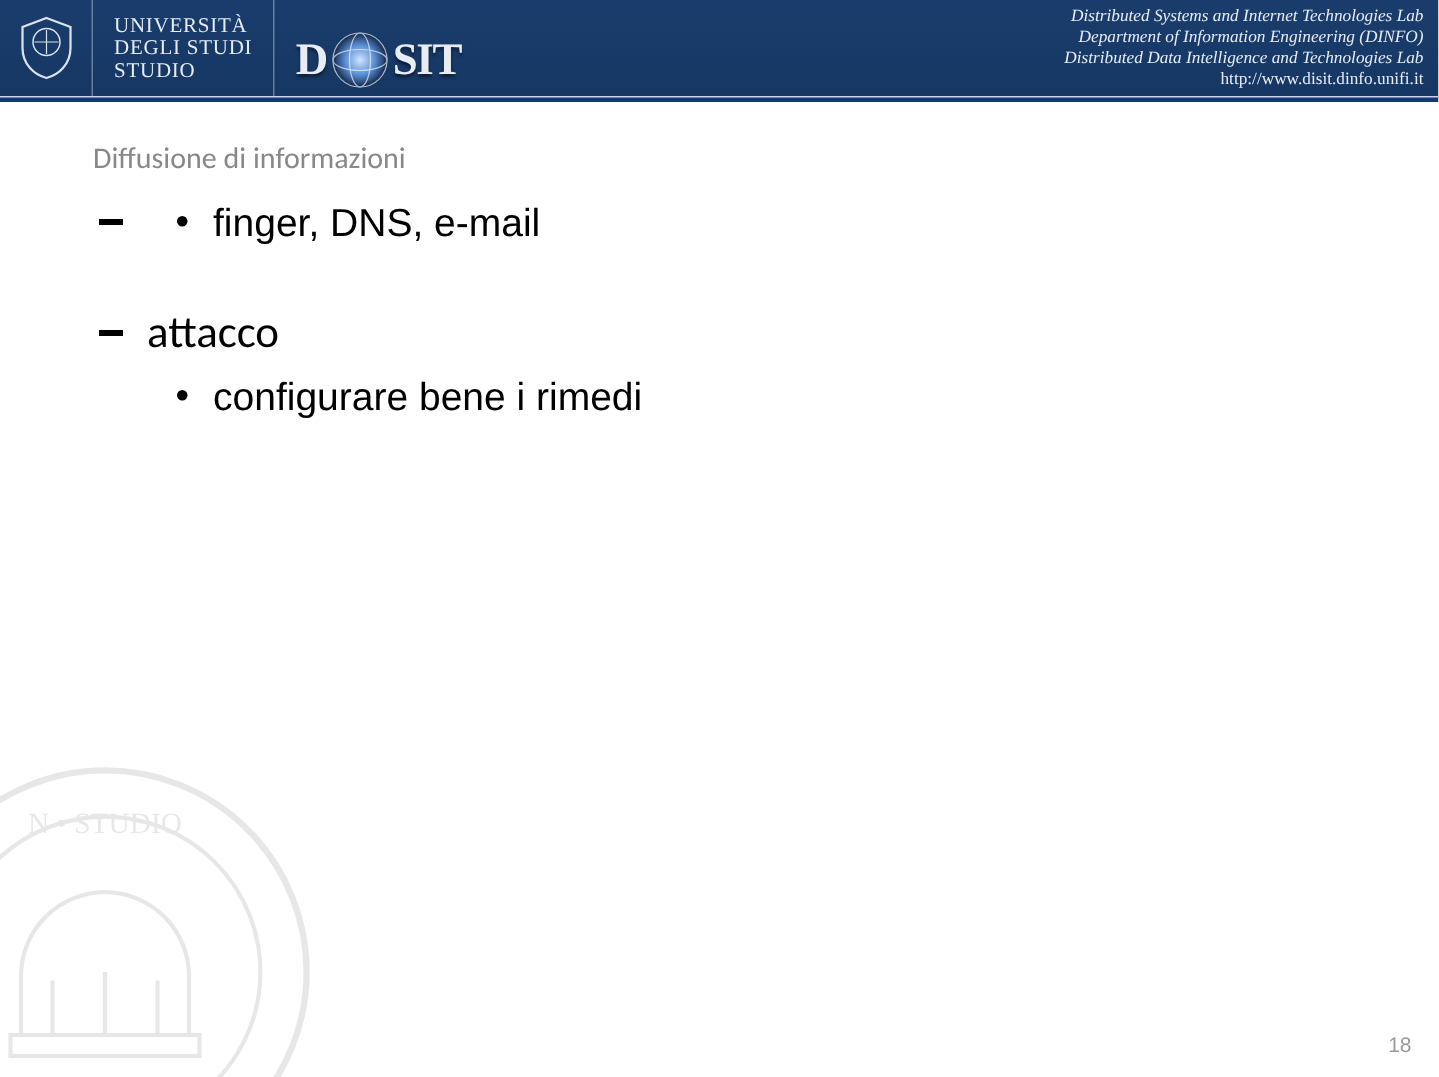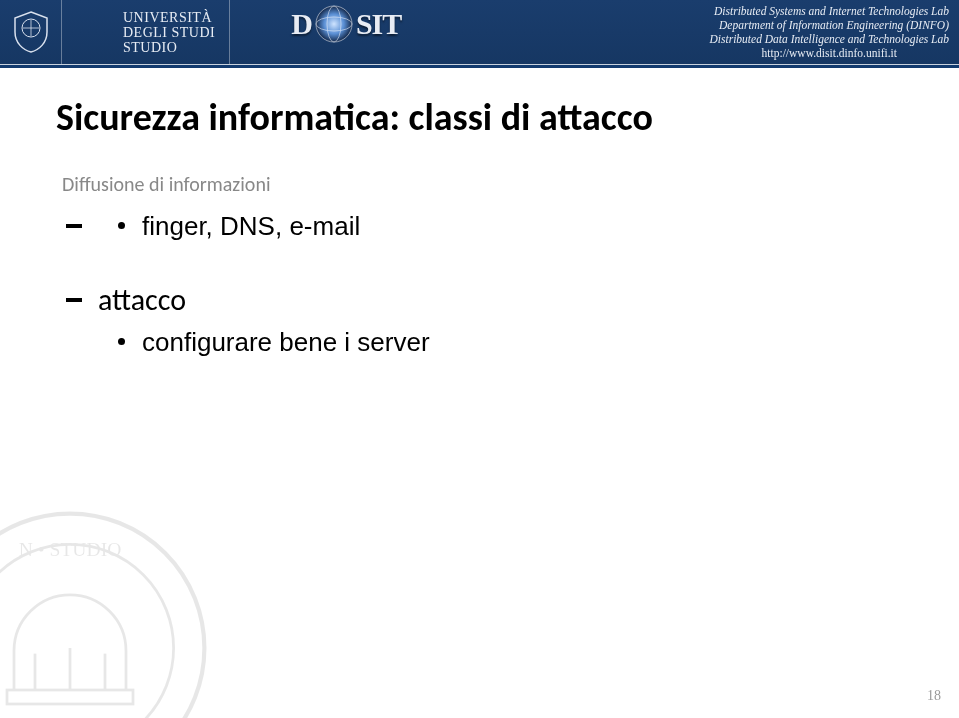--- a/index.html
+++ b/index.html
@@ -1,44 +1,44 @@
 <!DOCTYPE html>
 <html><head>
 <meta charset="utf-8">
 <style>
   * { margin: 0; padding: 0; box-sizing: border-box; }
   html, body { width: 959px; height: 718px; font-family: Calibri, Arial, sans-serif; background: #fff; color: #000; position: relative; overflow: hidden; }
 
   
   .banner { width: 100%; height: 64px; background: linear-gradient(#1a3d6d 0%, #163763 100%); display: flex; align-items: center; justify-content: space-between; padding: 0 10px 0 0; }
-  .banner-left { display: flex; align-items: flex-start; height: 100%; gap: 47px; }
+  .banner-left { display: flex; align-items: flex-end; height: 100%; }
   .crest-box { width: 62px; height: 100%; display: flex; align-items: center; justify-content: center; border-right: 1px solid rgba(255,255,255,0.35); }
   
   .crest { width: 40px; height: 44px; display: block; }
   .uni-box { display: flex; flex-direction: column; justify-content: center; padding: 0 14px; color: #e7ecf4; font-family: "Times New Roman", serif; font-size: 14px; line-height: 15px; letter-spacing: 0.5px; border-right: 1px solid rgba(255,255,255,0.35); height: 100%; }
   .disit-logo { display: flex; align-items: center; gap: 2px; padding-left: 14px; }
   .disit-letter { font-family: Georgia, "Times New Roman", serif; font-size: 30px; font-weight: bold; color: #e8ecf4; text-shadow: 0 2px 2px rgba(0,0,0,0.5); letter-spacing: -1px; }
   .disit-glow { width: 48px; height: 48px; margin: 0 -4px 0 -4px; }
   .banner-right { color: #e7ecf4; font-family: Georgia, "Times New Roman", serif; font-style: italic; font-size: 11.5px; text-align: right; line-height: 14px; }
-  .banner-right .url { font-style: normal; text-align: center; }
+  .banner-right .url { font-style: normal; }
 
   .stripe { width: 100%; height: 4px; background: #123a6e; border-top: 1px solid #c9d2de; }
 
   
   .content { padding: 26px 34px 0 56px; }
   h1 { font-size: 38px; font-weight: 700; color: #000; margin-bottom: 32px; }
   .subhead { font-size: 20px; color: #888; margin-bottom: 10px; margin-left: 6px; }
   ul.level1 { list-style: none; padding-left: 0; margin-left: 6px; }
   ul.level1 > li { position: relative; padding-left: 36px; font-size: 30px; color: #000; line-height: 40px; margin-bottom: 6px; }
   ul.level1 > li::before { content: ""; position: absolute; left: 4px; top: 18px; width: 16px; height: 4px; background: #000; }
   ul.level2 { list-style: none; padding-left: 16px; margin-top: 2px; }
   ul.level2 > li { position: relative; padding-left: 28px; font-size: 26px; font-family: Arial, sans-serif; line-height: 40px; }
   ul.level2 > li::before { content: ""; position: absolute; left: 4px; top: 16px; width: 7px; height: 7px; background: #000; border-radius: 50%; }
   .gap { height: 28px; }
-  .pagenum { position: absolute; right: 18px; bottom: 14px; font-family: Liberation Serif, serif; color: #9a9a9a; font-size: 14px; }
+  .pagenum { position: absolute; right: 18px; bottom: 14px; font-family: Liberation Sans, sans-serif; color: #9a9a9a; font-size: 14px; }
 
   
   .watermark { position: absolute; left: -70px; bottom: -70px; width: 280px; height: 280px; opacity: 0.09; }
   .watermark svg { width: 100%; height: 100%; }
 </style>
 </head>
 <body>
 
 <div class="banner">
   <div class="banner-left">
@@ -77,35 +77,34 @@
   <div class="banner-right">
     <div>Distributed Systems and Internet Technologies Lab</div>
     <div>Department of Information Engineering (DINFO)</div>
     <div>Distributed Data Intelligence and Technologies Lab</div>
     <div class="url">http://www.disit.dinfo.unifi.it</div>
   </div>
 </div>
 <div class="stripe"></div>
 
 <div class="content">
-  <h1>Sicurezza informatica: classi di attacco</h1>
   <div class="subhead">Diffusione di informazioni</div>
   <ul class="level1">
     <li>
       <ul class="level2">
         <li><span>finger, DNS, e-mail</span></li>
       </ul>
     </li>
   </ul>
   <div class="gap"></div>
   <ul class="level1">
     <li>
       <span>attacco</span>
       <ul class="level2">
-        <li><span>configurare bene i server</span></li>
+        <li><span>configurare bene i rimedi</span></li>
       </ul>
     </li>
   </ul>
 </div>
 
 <div class="pagenum">18</div>
 
 <div class="watermark">
   <svg viewBox="0 0 200 200">
     <circle cx="100" cy="100" r="96" fill="none" stroke="#000" stroke-width="3"></circle>

